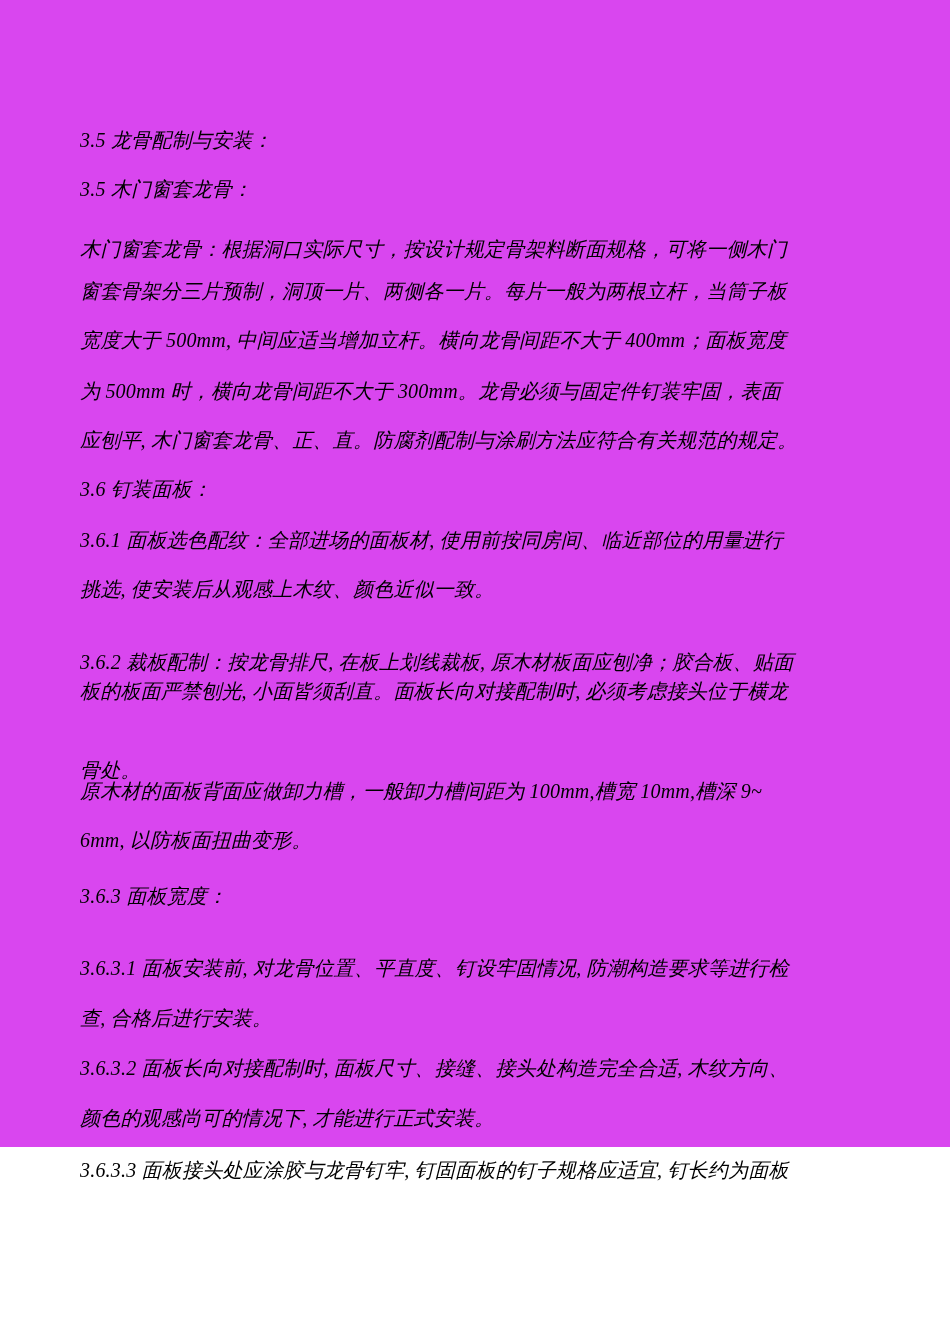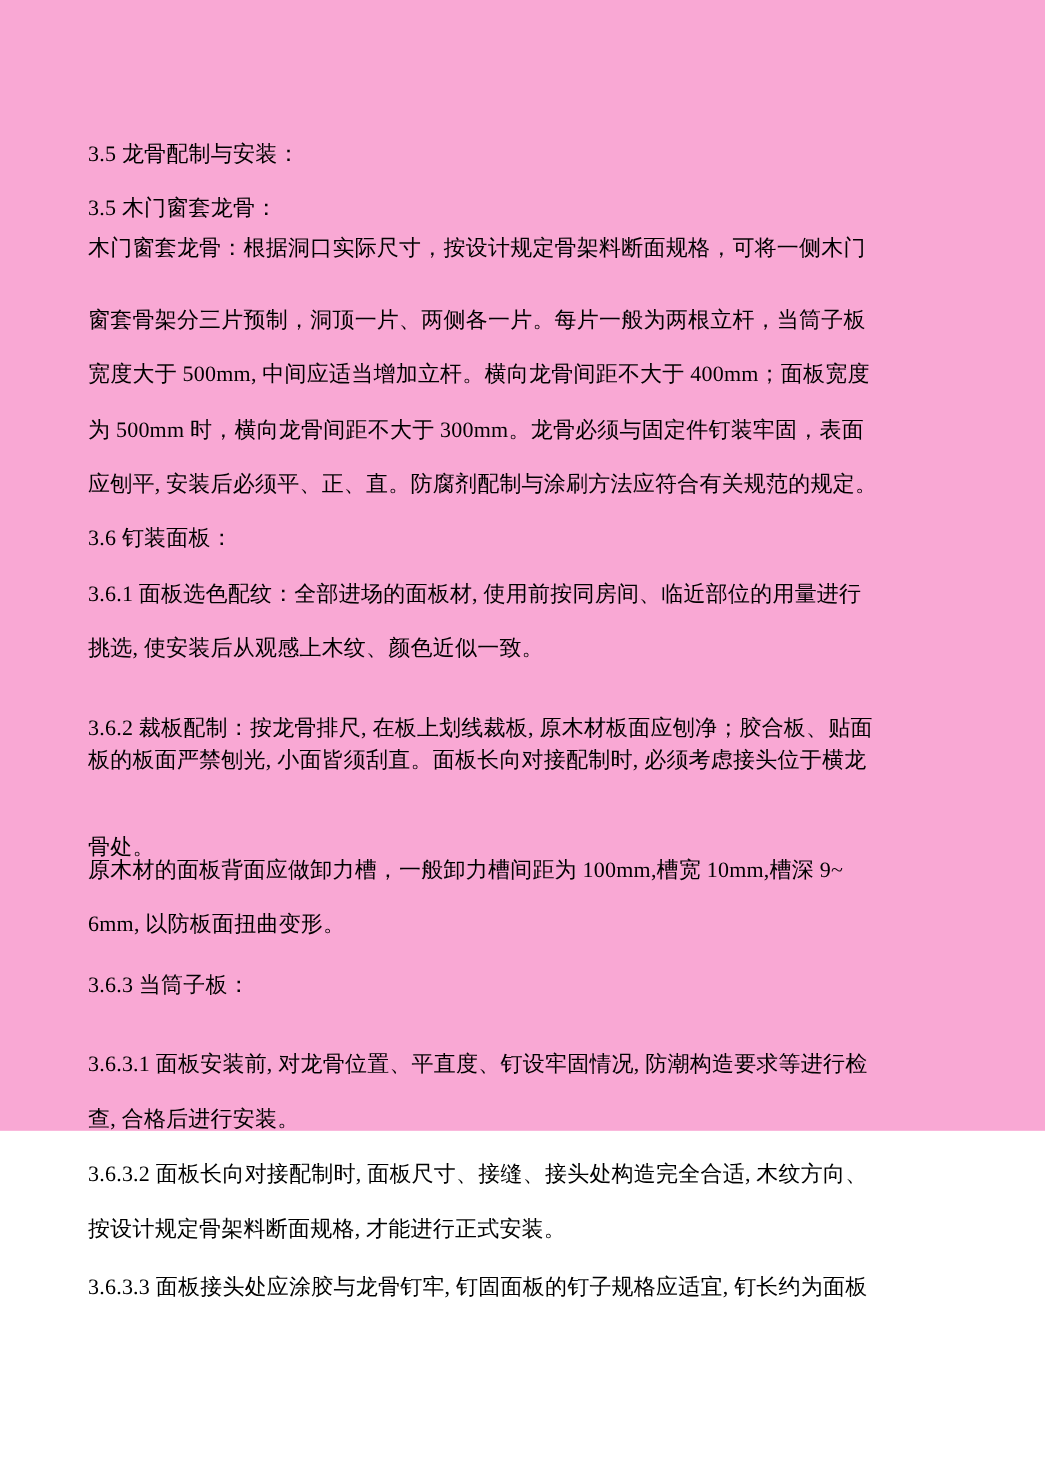--- a/index.html
+++ b/index.html
@@ -1,47 +1,47 @@
 <!DOCTYPE html>
 <html><head>
 <meta charset="utf-8">
 <style>
   html, body { margin: 0; padding: 0; background: #ffffff; }
   body { width: 950px; height: 1344px; position: relative; overflow: hidden; }
-  .page { position: absolute; left: 0; top: 0; width: 950px; height: 1028px; background: #f9a8d4; }
+  .page { position: absolute; left: 0; top: 0; width: 950px; height: 1147px; background: #d946ef; font-style: italic; }
   .line {
     position: absolute;
     left: 80px;
     width: 800px;
     font-family: "Liberation Serif", "DejaVu Serif", serif;
     font-size: 20px;
     line-height: 28px;
     color: #000;
     white-space: nowrap;
     letter-spacing: 0.2px;
   }
 </style>
 </head>
 <body>
 
 <div class="page">
   <div class="line" style="top:126px">3.5 龙骨配制与安装：</div>
   <div class="line" style="top:175px">3.5 木门窗套龙骨：</div>
-  <div class="line" style="top:212px">木门窗套龙骨：根据洞口实际尺寸，按设计规定骨架料断面规格，可将一侧木门</div>
+  <div class="line" style="top:235px">木门窗套龙骨：根据洞口实际尺寸，按设计规定骨架料断面规格，可将一侧木门</div>
   <div class="line" style="top:277px">窗套骨架分三片预制，洞顶一片、两侧各一片。每片一般为两根立杆，当筒子板</div>
   <div class="line" style="top:326px">宽度大于 500mm, 中间应适当增加立杆。横向龙骨间距不大于 400mm；面板宽度</div>
   <div class="line" style="top:377px">为 500mm 时，横向龙骨间距不大于 300mm。龙骨必须与固定件钉装牢固，表面</div>
-  <div class="line" style="top:426px">应刨平, 安装后必须平、正、直。防腐剂配制与涂刷方法应符合有关规范的规定。</div>
+  <div class="line" style="top:426px">应刨平, 木门窗套龙骨、正、直。防腐剂配制与涂刷方法应符合有关规范的规定。</div>
   <div class="line" style="top:475px">3.6 钉装面板：</div>
   <div class="line" style="top:526px">3.6.1 面板选色配纹：全部进场的面板材, 使用前按同房间、临近部位的用量进行</div>
   <div class="line" style="top:575px">挑选, 使安装后从观感上木纹、颜色近似一致。</div>
   <div class="line" style="top:648px">3.6.2 裁板配制：按龙骨排尺, 在板上划线裁板, 原木材板面应刨净；胶合板、贴面</div>
   <div class="line" style="top:677px">板的板面严禁刨光, 小面皆须刮直。面板长向对接配制时, 必须考虑接头位于横龙</div>
   <div class="line" style="top:756px">骨处。</div>
   <div class="line" style="top:777px">原木材的面板背面应做卸力槽，一般卸力槽间距为 100mm,槽宽 10mm,槽深 9~</div>
   <div class="line" style="top:826px">6mm, 以防板面扭曲变形。</div>
-  <div class="line" style="top:882px">3.6.3 当筒子板：</div>
+  <div class="line" style="top:882px">3.6.3 面板宽度：</div>
   <div class="line" style="top:954px">3.6.3.1 面板安装前, 对龙骨位置、平直度、钉设牢固情况, 防潮构造要求等进行检</div>
   <div class="line" style="top:1004px">查, 合格后进行安装。</div>
   <div class="line" style="top:1054px">3.6.3.2 面板长向对接配制时, 面板尺寸、接缝、接头处构造完全合适, 木纹方向、</div>
-  <div class="line" style="top:1104px">按设计规定骨架料断面规格, 才能进行正式安装。</div>
+  <div class="line" style="top:1104px">颜色的观感尚可的情况下, 才能进行正式安装。</div>
   <div class="line" style="top:1156px">3.6.3.3 面板接头处应涂胶与龙骨钉牢, 钉固面板的钉子规格应适宜, 钉长约为面板</div>
 </div>
 
 </body></html>

